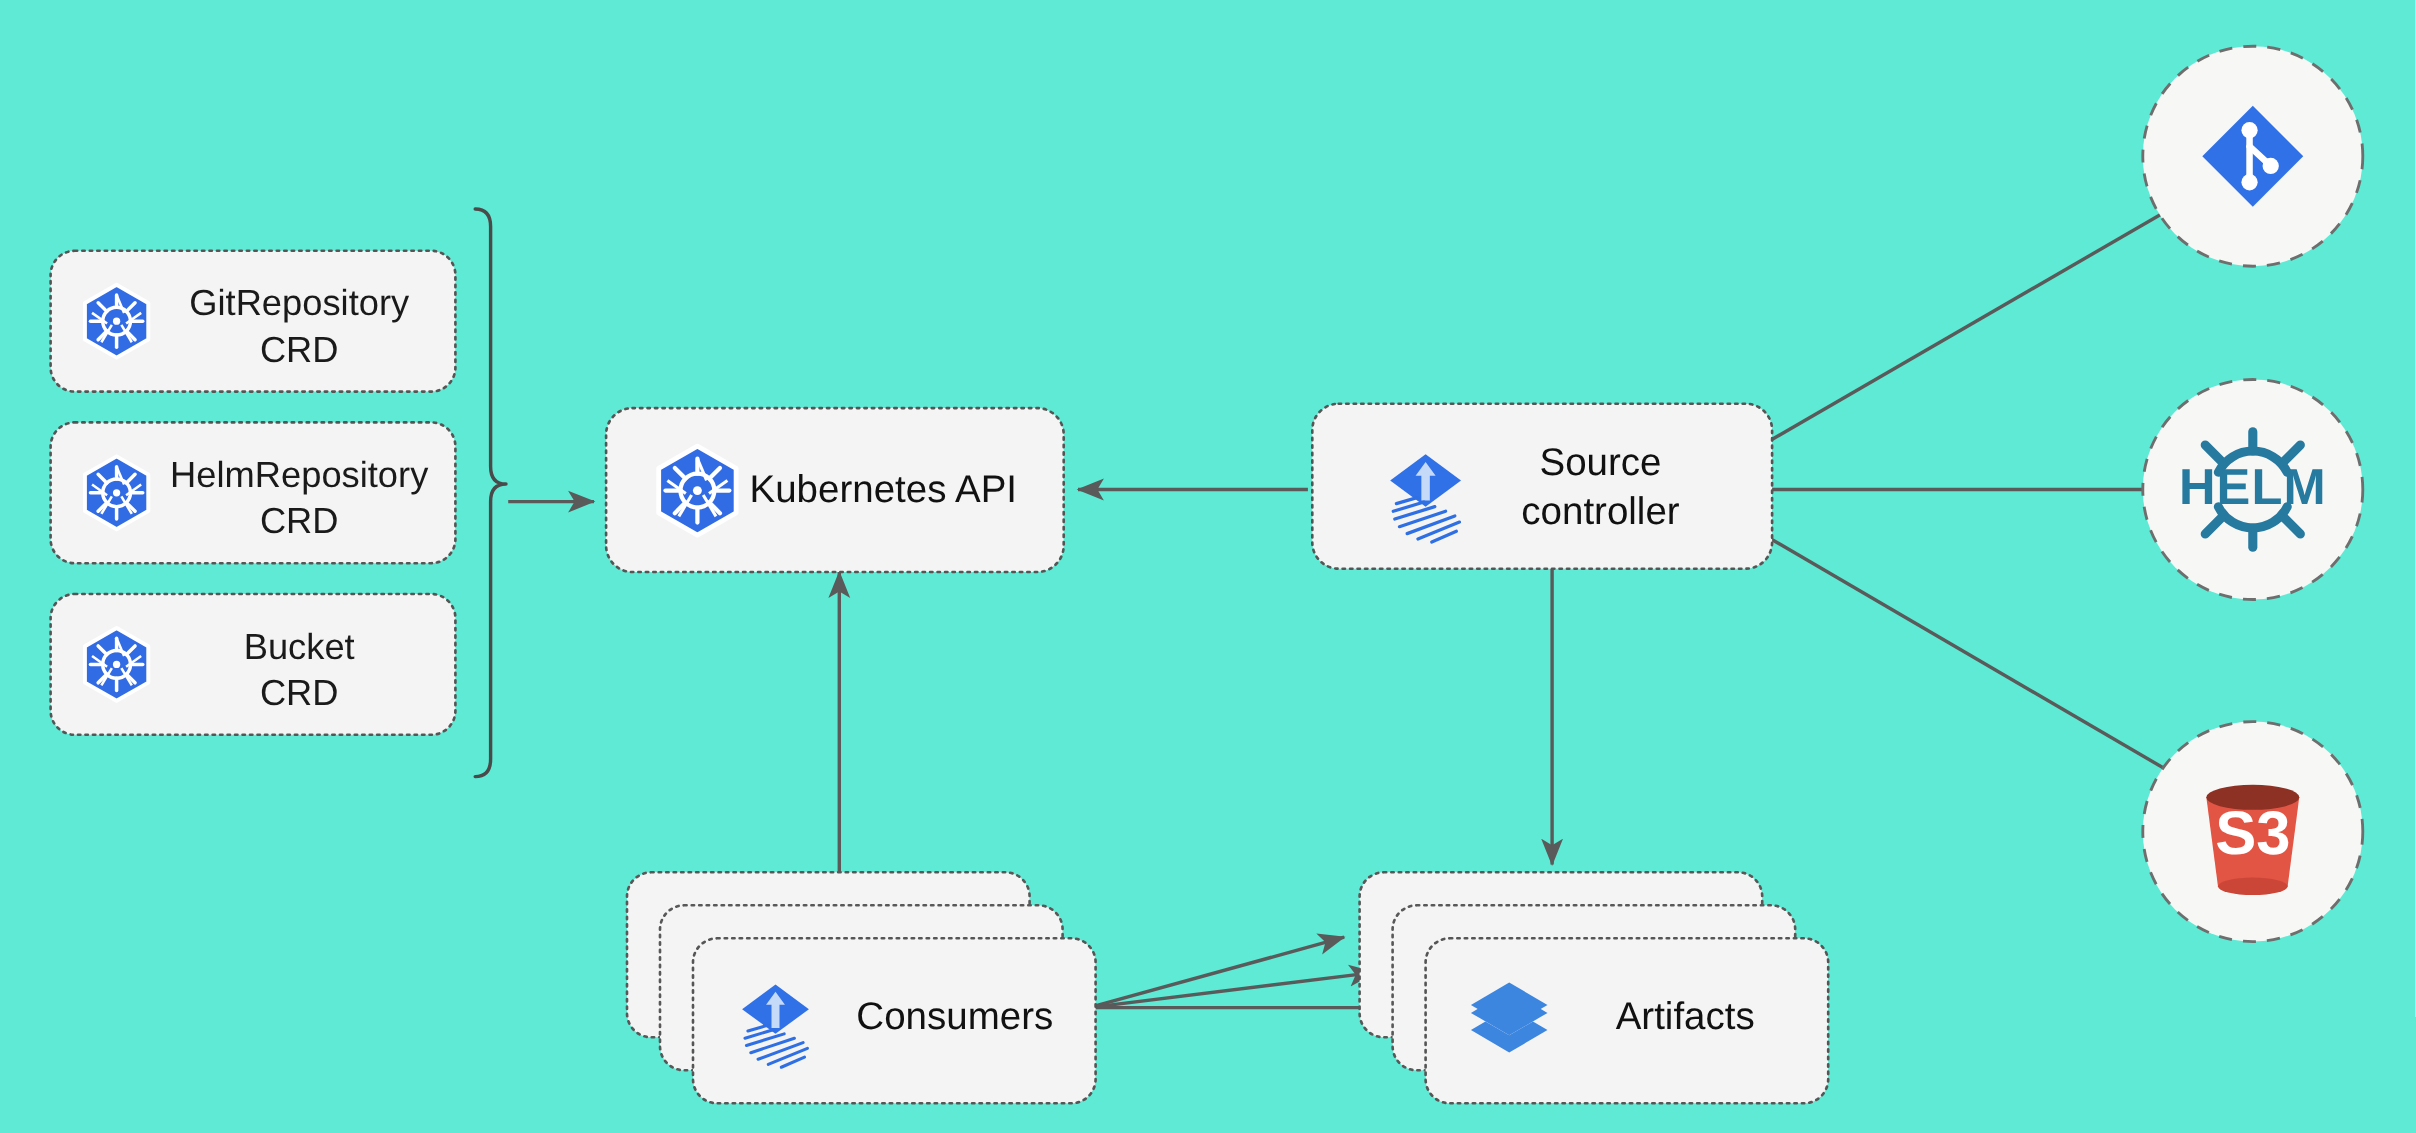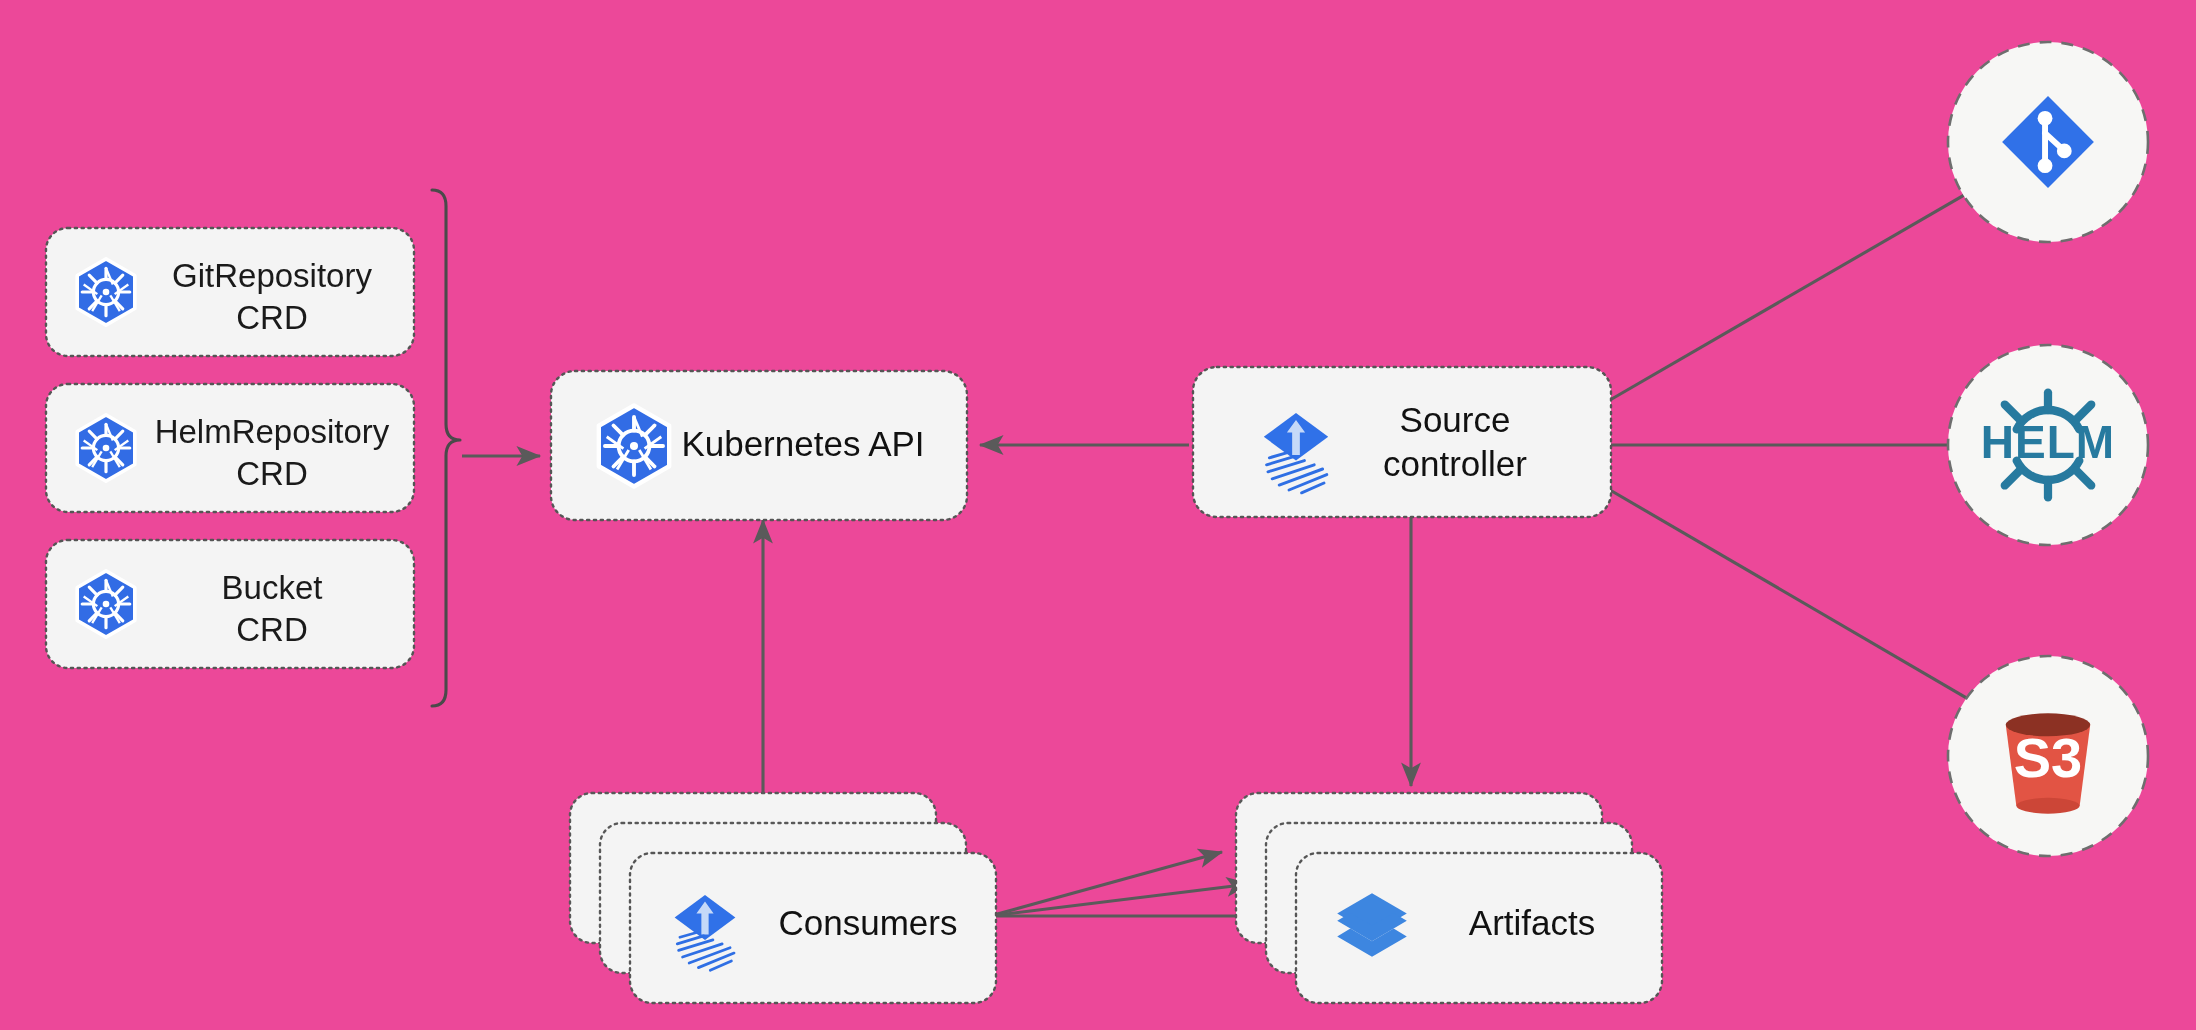--- a/index.html
+++ b/index.html
@@ -11,21 +11,21 @@
   body {
     width: 2196px;
     height: 1030px;
     font-family: "Liberation Sans", sans-serif;
     overflow: hidden;
   }
   #diagram-root {
     position: relative;
     width: 2196px;
     height: 1030px;
-    background: #ec4899;
+    background: #5eead4;
   }
   svg.diagram {
     display: block;
     width: 2196px;
     height: 1030px;
   }
   .node-box {
     fill: #f4f4f4;
     stroke: #555555;
     stroke-width: 2.4;

